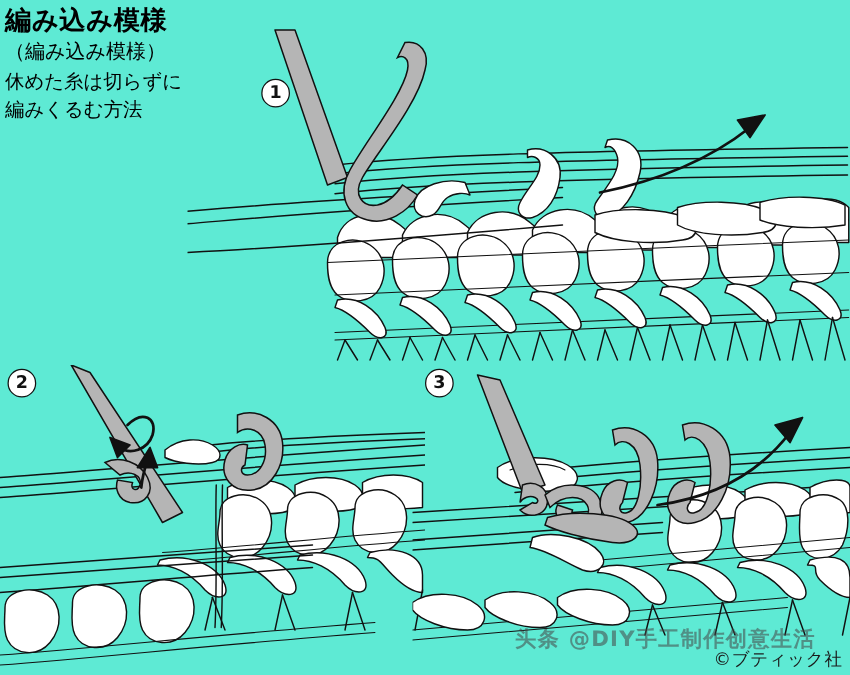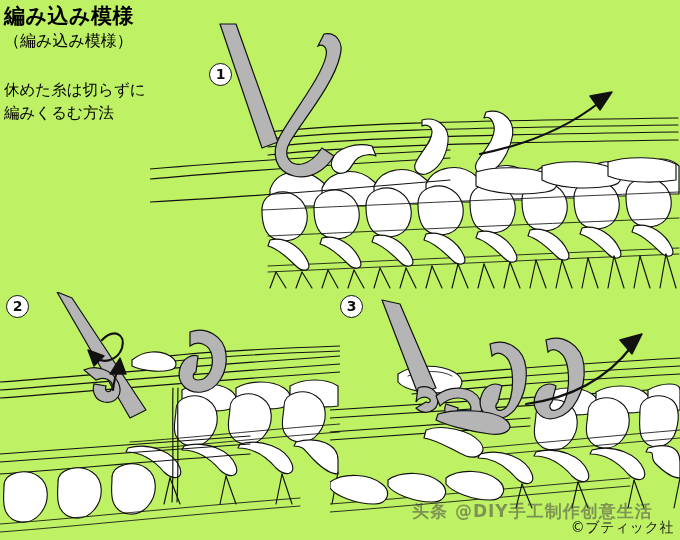--- a/index.html
+++ b/index.html
@@ -14,21 +14,21 @@
     overflow: hidden;
     font-family: "DejaVu Sans", "Liberation Sans", sans-serif;
     color: #111;
   }
 
   #page {
     position: absolute;
     left: 0; top: 0;
     width: 680px;
     height: 540px;
-    background: #bef264;
+    background: #5eead4;
   }
 
   
   .text-block {
     position: absolute;
     left: 4px;
     top: 4px;
     width: 200px;
   }
   .doc-title {
@@ -42,21 +42,21 @@
   }
   .doc-subtitle {
     font-size: 16px;
     font-weight: normal;
     line-height: 1.3;
     color: #000;
     margin: 2px 0 0 0;
     white-space: nowrap;
   }
   .doc-body {
-    margin-top: 27px;
+    margin-top: 2px;
     font-size: 15.5px;
     line-height: 1.48;
     color: #000;
   }
   .doc-body div { white-space: nowrap; }
 
   
   .copyright {
     position: absolute;
     right: 6px;

